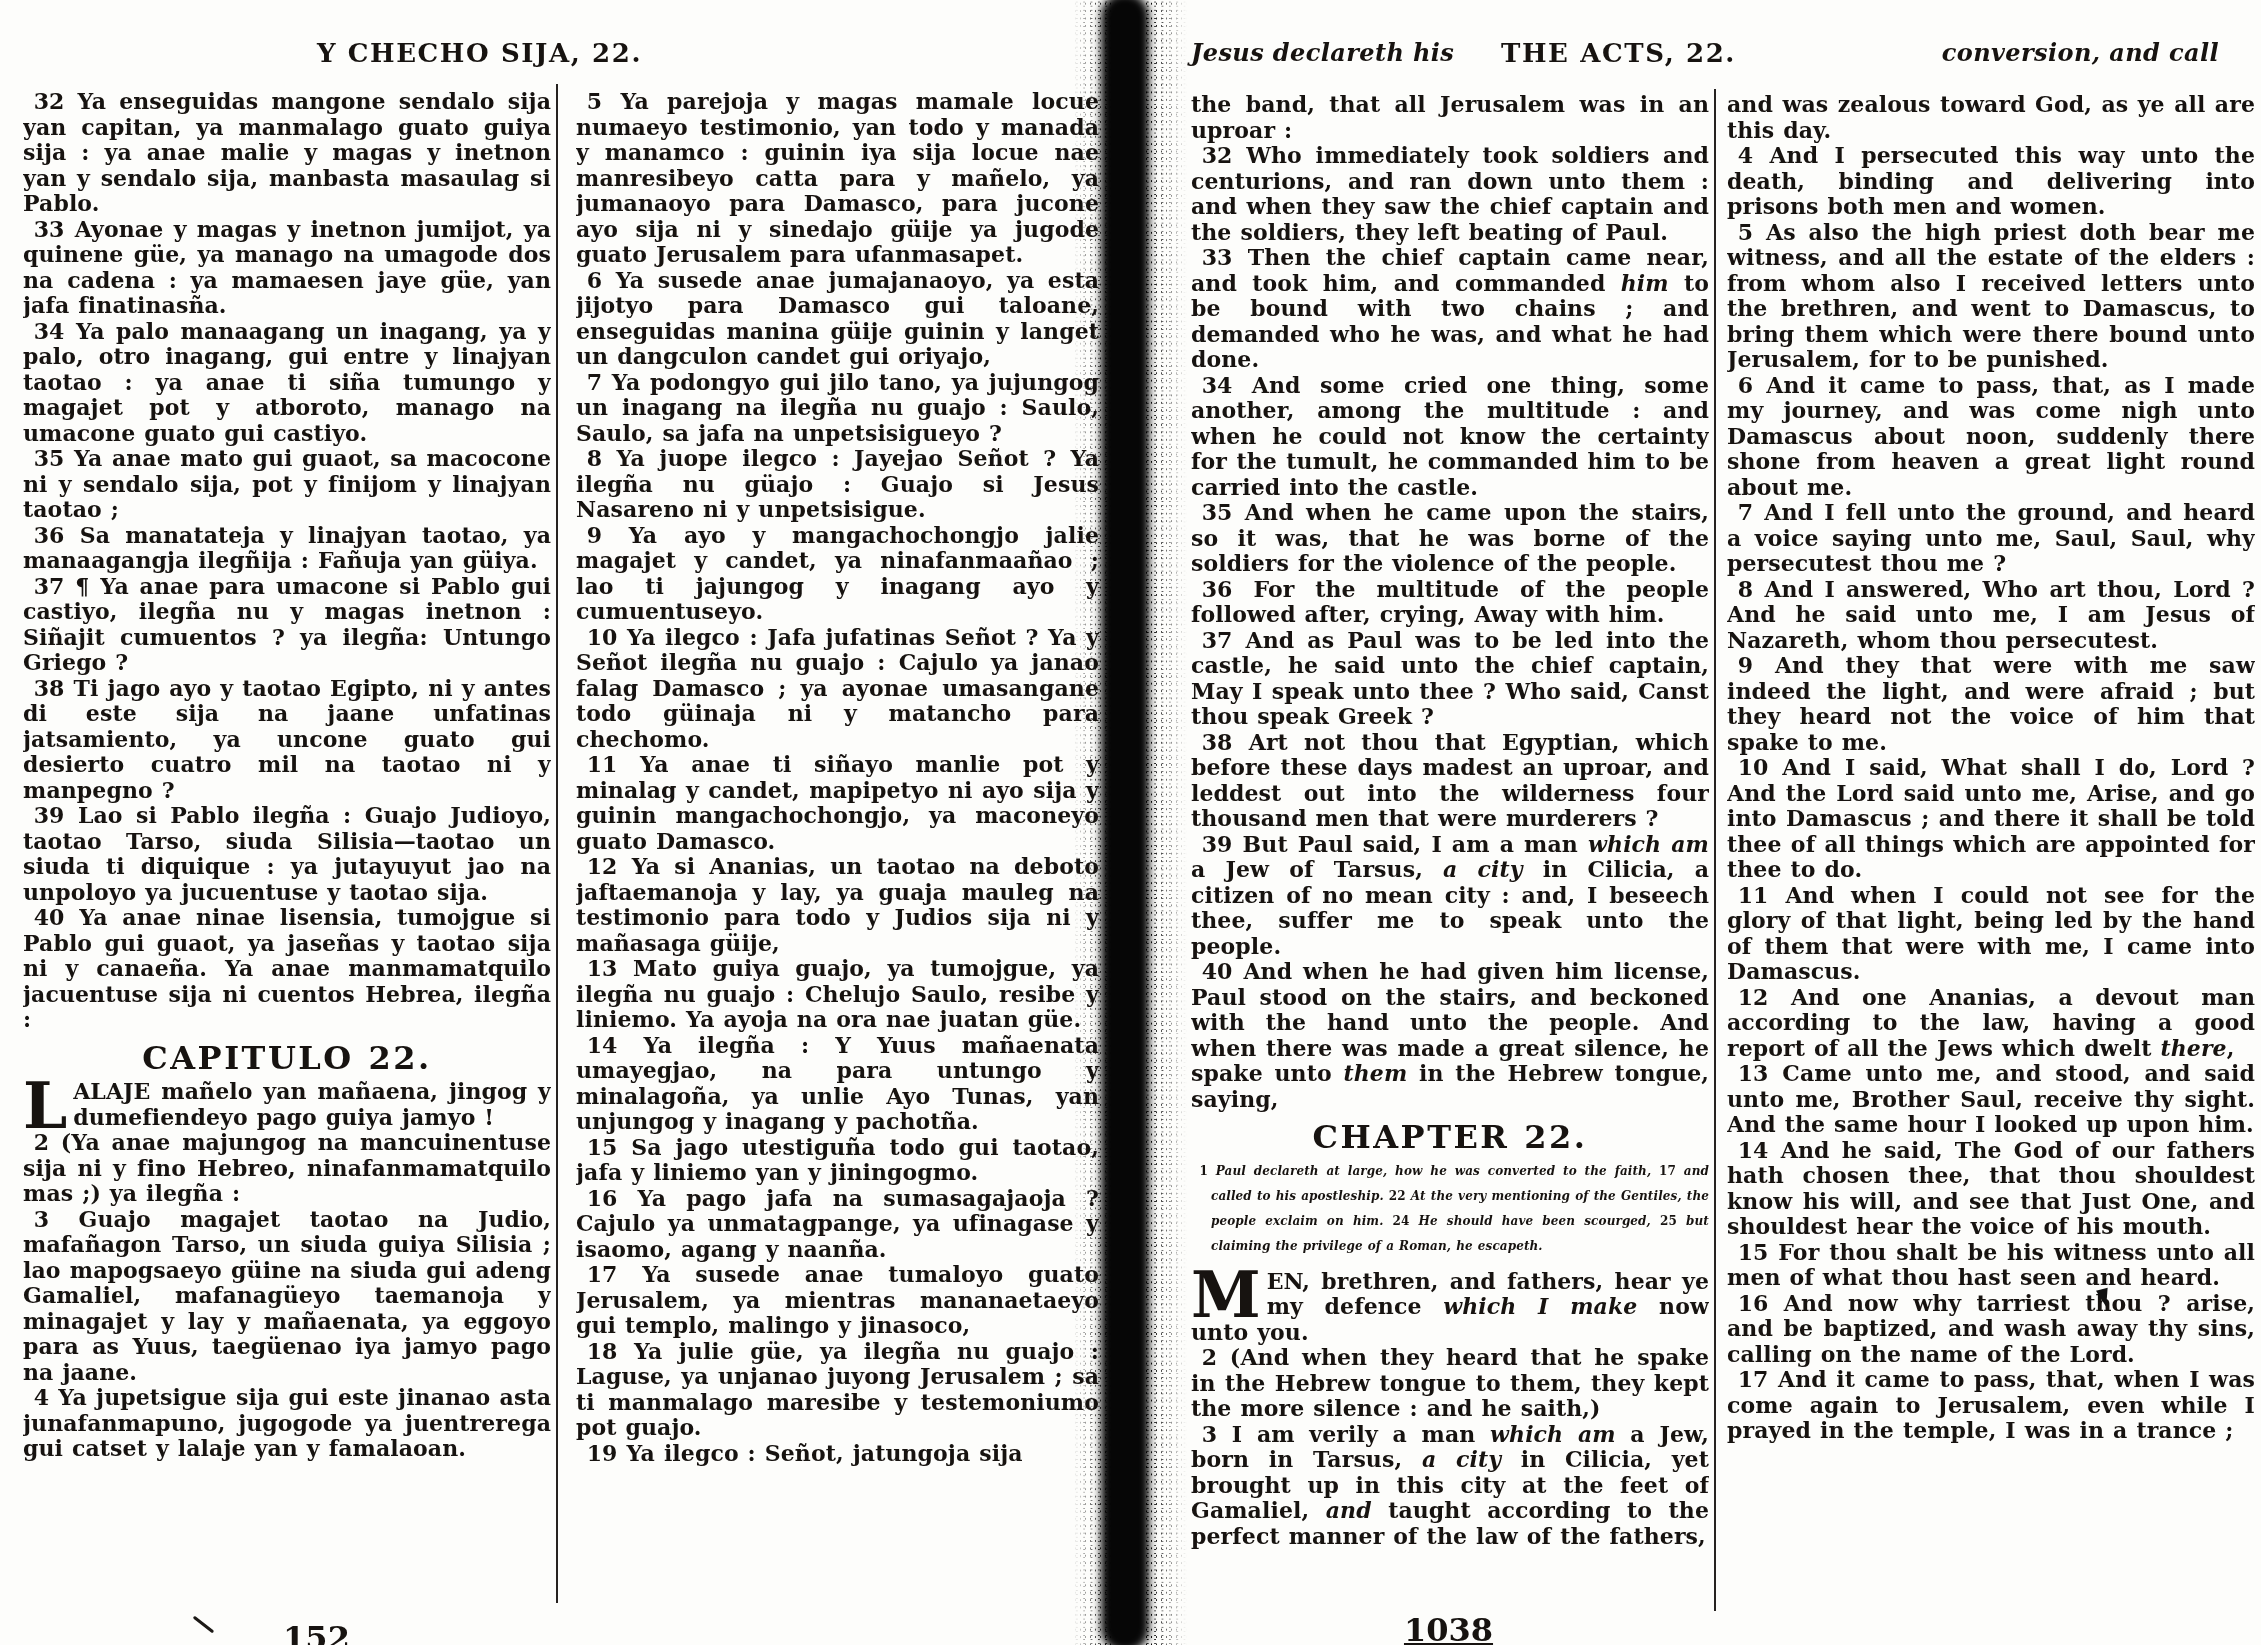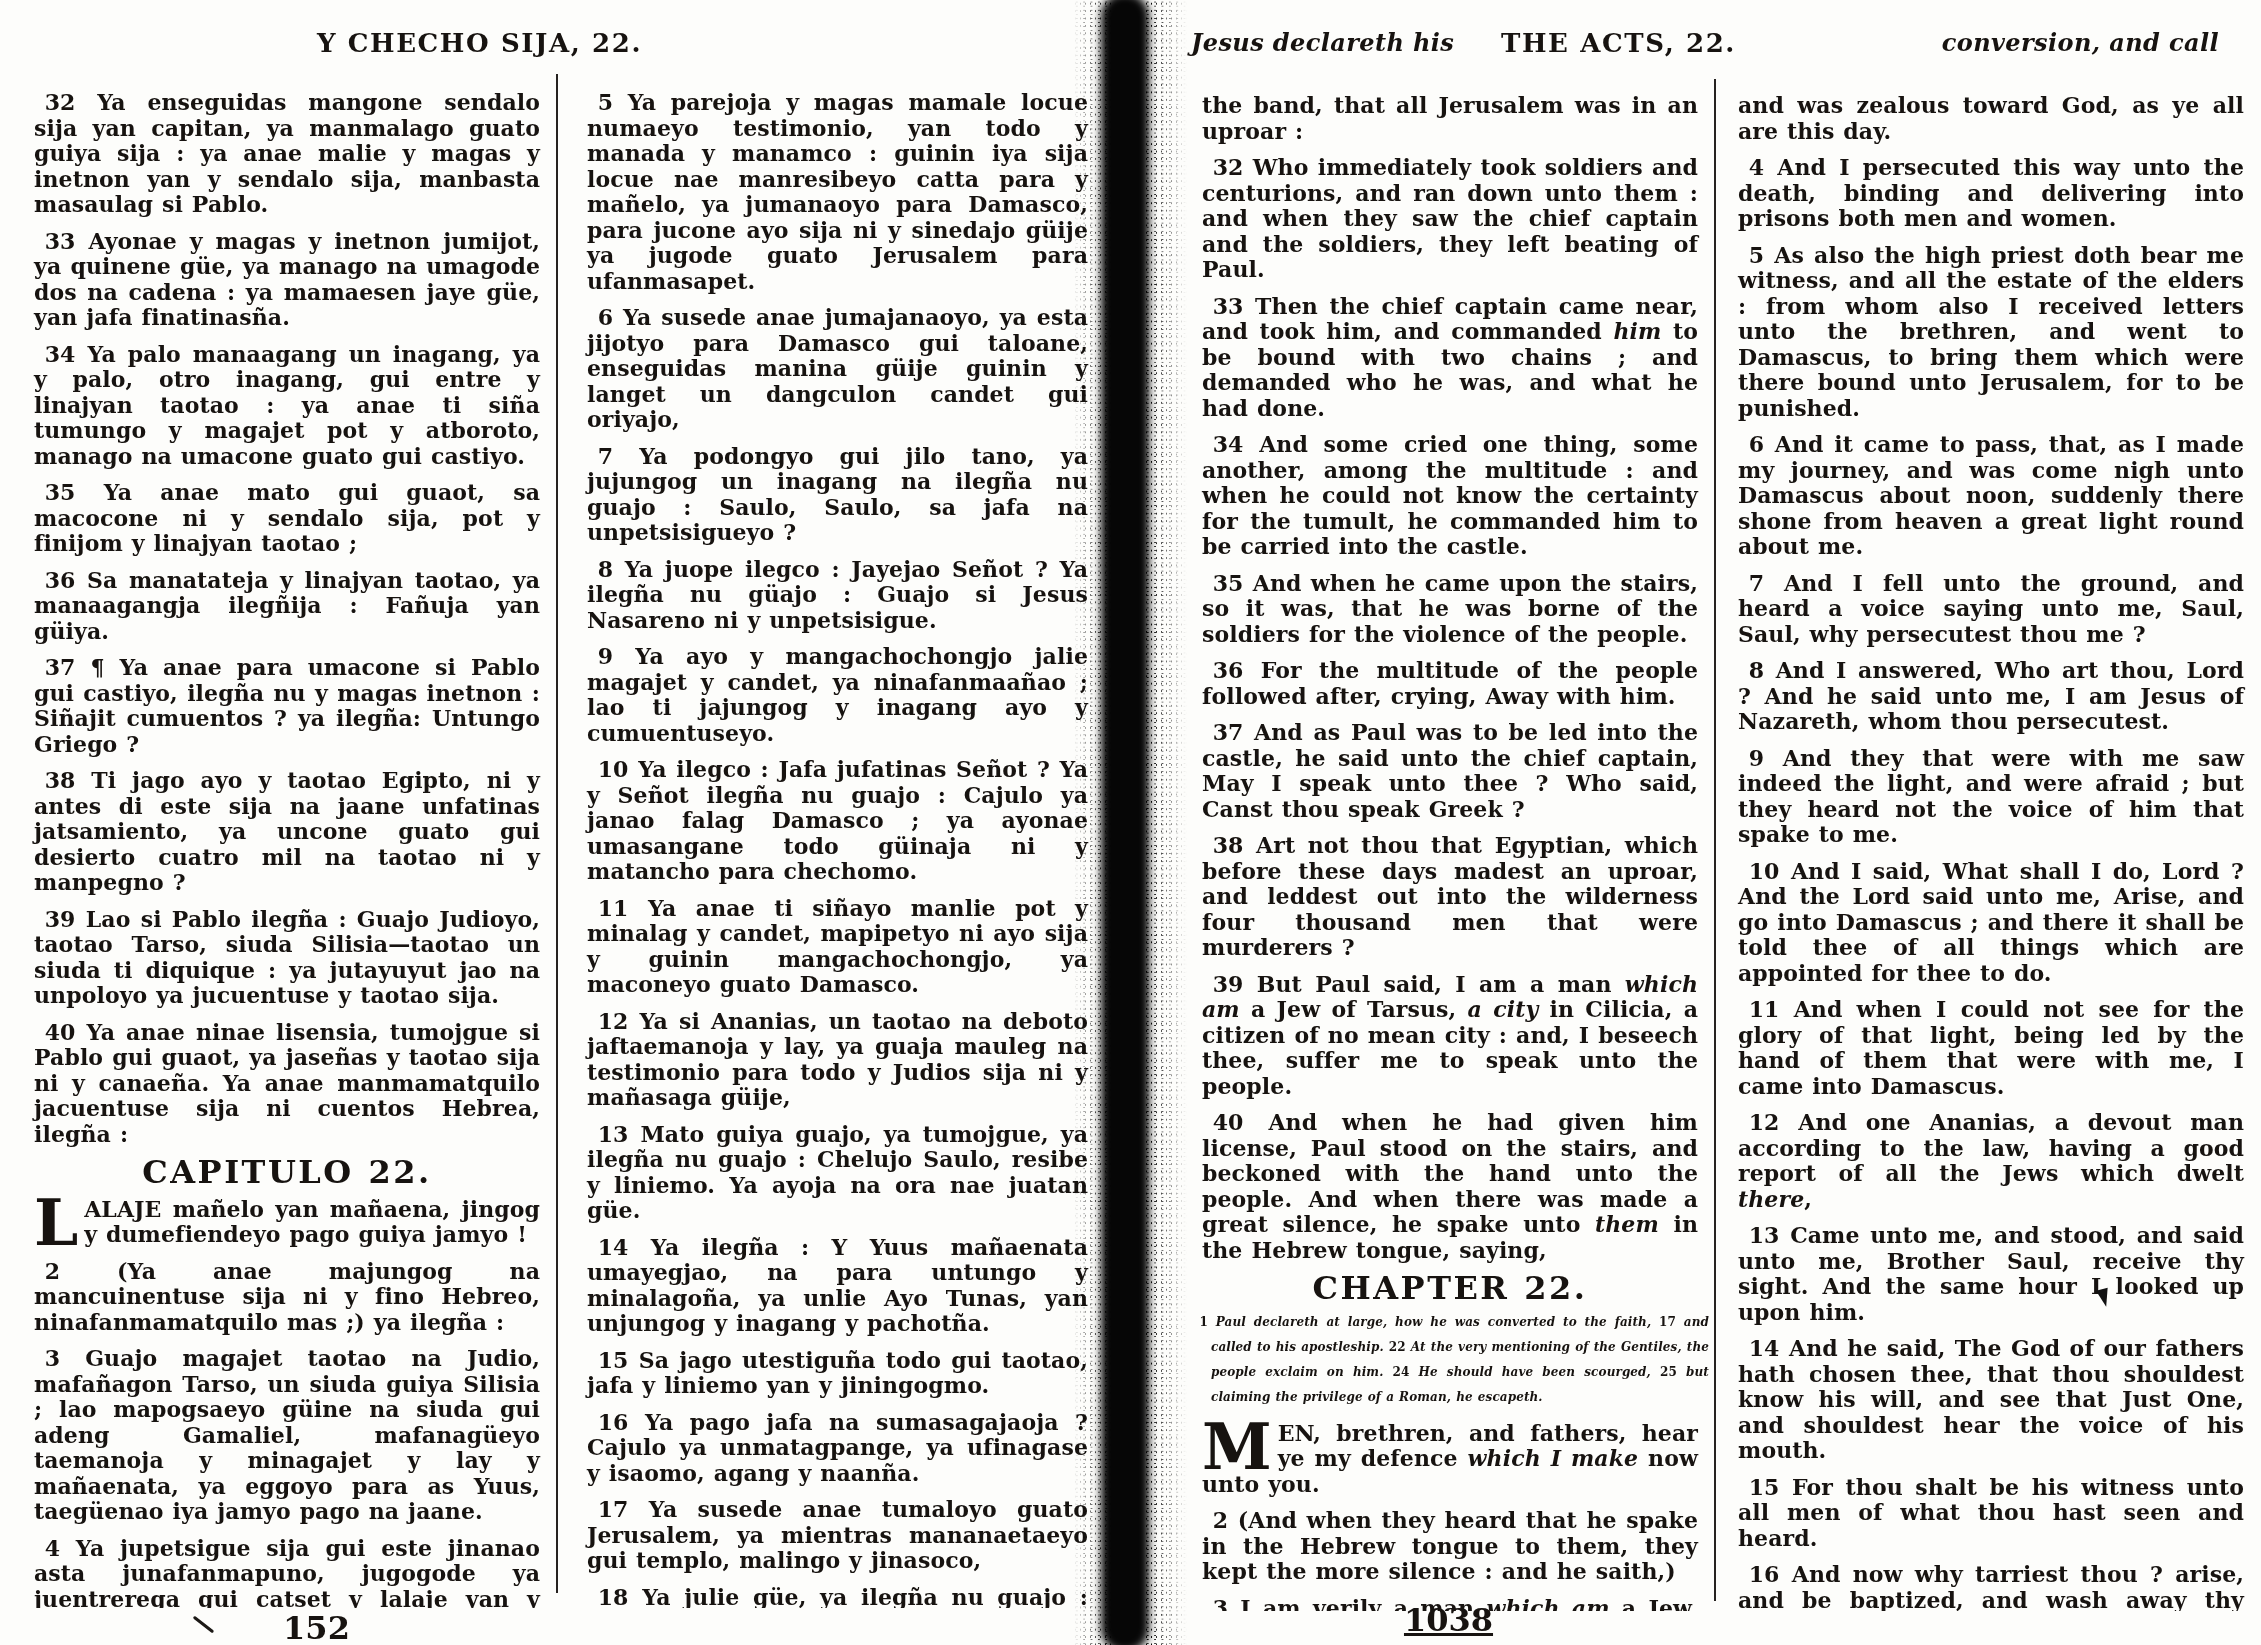--- a/index.html
+++ b/index.html
@@ -1,38 +1,38 @@
 <!DOCTYPE html>
 <html style="font-size:13px"><head>
 <meta charset="utf-8">
 <title>Book Scan</title>
 <style>
   html,body{margin:0;padding:0;background:#e8e8e6;}
   .canvas{position:relative;width:2261px;height:1646px;background:#fdfdfb;overflow:hidden;
           font-family:"DejaVu Serif","Liberation Serif",serif;color:#171310;}
-  .page{position:absolute;top:3px;height:1392px;width:1103px;}
+  .page{position:absolute;top:13px;height:1392px;width:1103px;}
   .page.left{left:0;}
   .page.right{left:1159px;}
 
   .running-head{position:absolute;top:25px;left:0;width:100%;font-weight:700;
                 font-size:26px;letter-spacing:1.6px;white-space:nowrap;}
   .running-head.center-l{text-align:center;transform:translateX(-72px);}
   .running-head.center-r{text-align:center;transform:translateX(-92px);}
   .running-head.side{font-style:italic;font-size:24px;letter-spacing:0.4px;width:auto;}
   .running-head.side.lft{left:32px;}
   .running-head.side.rgt{left:auto;right:43px;}
 
   .col{position:absolute;top:76px;height:1529px;overflow:hidden;text-align:justify;
        font-size:22px;line-height:25.5px;font-weight:700;letter-spacing:0.1px;word-spacing:1.2px;}
   .page.left  .col.c1{left:23px;width:528px;}
   .page.left  .col.c2{left:576px;width:523px;}
   .page.right .col.c1{left:32px;width:518px;top:79px;}
   .page.right .col.c2{left:568px;width:528px;top:79px;}
 
-  .col p{margin:11px;text-indent:10.7px;}
+  .col p{margin:0;text-indent:10.7px;}
   .col p.cont{text-indent:0;}
   .col .chap-heading{text-align:center;text-indent:0;font-size:32px;letter-spacing:2.5px;
                      margin:13px 0 8.2px 0;font-weight:700;}
   .col p.summary{font-size:12px;line-height:25px;margin:1.6px 0 10px 0;
                  padding-left:20px;text-indent:-11.5px;word-spacing:0.8px;}
   .col p.summary i{font-style:italic;}
   .col .dropcap{float:left;font-size:63px;line-height:48px;padding:2.5px 5.8px 0 0;font-weight:700;}
 
   .col-rule{position:absolute;width:2.1px;background:#262220;}
   .page.left  .col-rule{left:556px;top:71px;height:1519px;}

